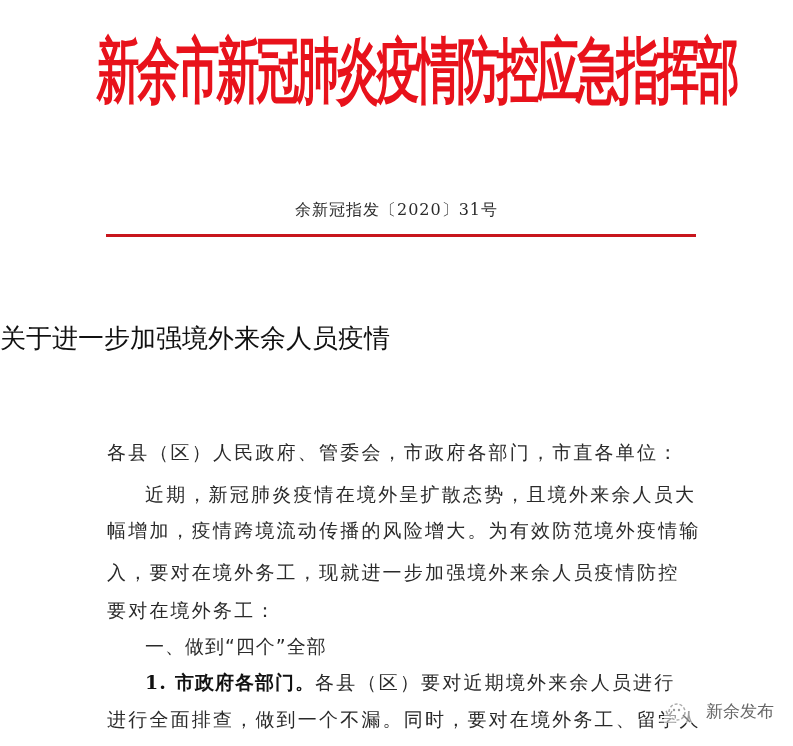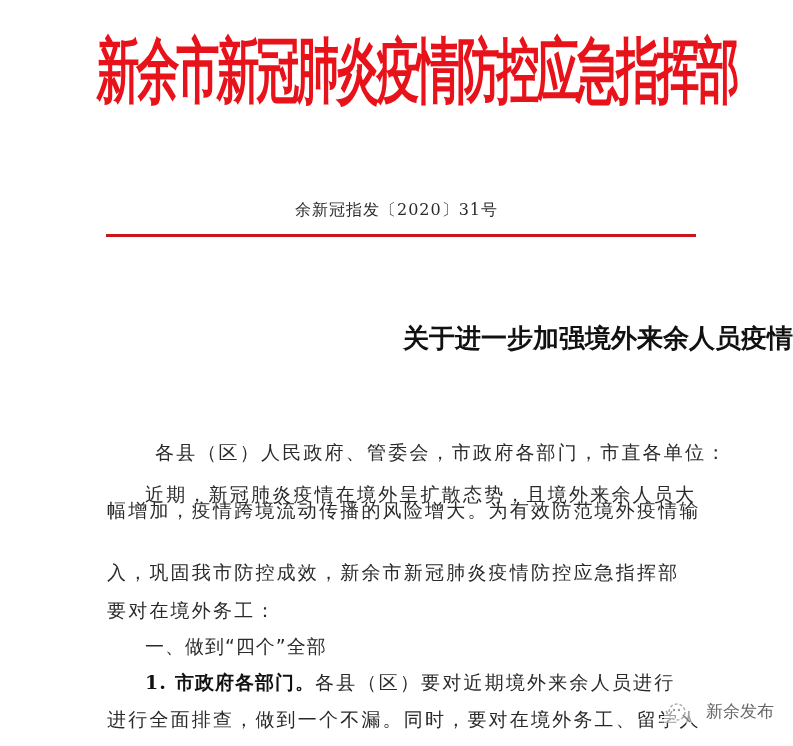--- a/index.html
+++ b/index.html
@@ -52,23 +52,23 @@
       top: 234px;
       width: 590px;
       height: 3px;
       background: #c8161d;
     }
     .title {
       position: absolute;
       left: 0;
       top: 318px;
       width: 793px;
-      text-align: right;
+      text-align: left;
       font-size: 26px;
-      font-weight: bold;
+      font-weight: normal;
       line-height: 40px;
       color: #111;
     }
     .body-text {
       position: absolute;
       left: 107px;
       width: 590px;
       font-size: 19px;
       color: #2a2a2a;
       letter-spacing: 2.2px;
@@ -103,25 +103,25 @@
 </div>
 
 <div class="doc-number">余新冠指发〔2020〕31号</div>
 
 <div class="red-rule"></div>
 
 <div class="title">
   <div>关于进一步加强境外来余人员疫情</div>
 </div>
 
-<div class="body-text" style="top:440px;margin-left:48px;">各县（区）人民政府、管委会，市政府各部门，市直各单位：</div>
+<div class="body-text" style="top:440px;">各县（区）人民政府、管委会，市政府各部门，市直各单位：</div>
 
 <div class="body-text indent" style="top:482px;">近期，新冠肺炎疫情在境外呈扩散态势，且境外来余人员大</div>
-<div class="body-text" style="top:498px;font-family:Liberation Serif, serif;">幅增加，疫情跨境流动传播的风险增大。为有效防范境外疫情输</div>
-<div class="body-text" style="top:560px;">入，巩固我市防控成效，新余市新冠肺炎疫情防控应急指挥部</div>
+<div class="body-text" style="top:518px;font-family:Liberation Serif, serif;">幅增加，疫情跨境流动传播的风险增大。为有效防范境外疫情输</div>
+<div class="body-text" style="top:560px;">入，要对在境外务工，现就进一步加强境外来余人员疫情防控</div>
 <div class="body-text" style="top:598px;">要对在境外务工：</div>
 
 <div class="body-text indent section-heading" style="top:634px;">一、做到“四个”全部</div>
 
 <div class="body-text indent" style="top:670px;">
   <span class="bold">1.</span>
   <span class="bold">市政府各部门。</span><span>各县（区）要对近期境外来余人员进行</span>
 </div>
 <div class="body-text" style="top:707px;">进行全面排查，做到一个不漏。同时，要对在境外务工、留学人</div>
 

